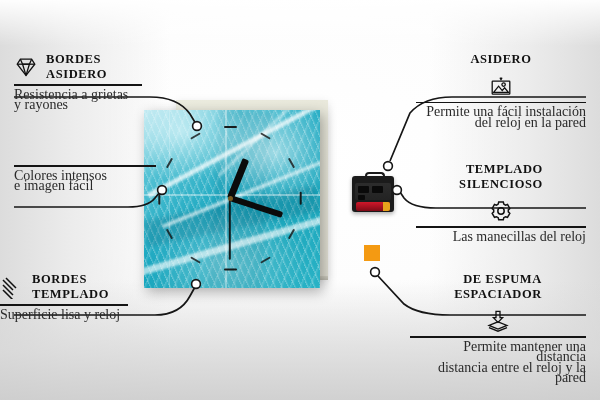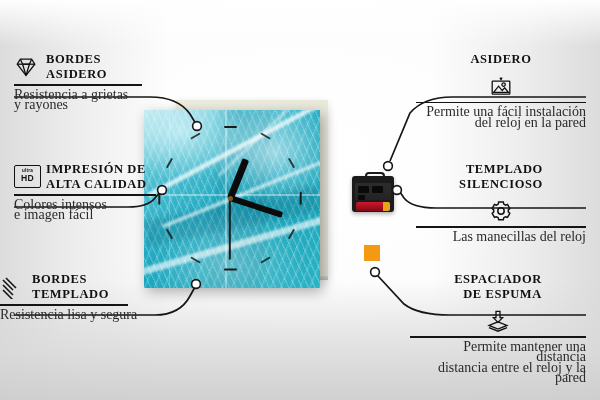--- a/index.html
+++ b/index.html
@@ -206,32 +206,20 @@
         <div class="ttl">BORDES</div>
         <div class="ttl">ASIDERO</div>
       </span>
     </div>
     <div class="rule" style="width:128px;"></div>
     <div class="desc">Resistencia a grietas</div>
     <div class="desc">y rayones</div>
   </div>
 
   <div class="feat left" style="left:14px;top:162px;width:160px;">
-    <div class="head">
-      <span class="ico">
-        <span class="hd-badge">
-          <span class="u">ultra</span>
-          <span class="h">HD</span>
-        </span>
-      </span>
-      <span>
-        <div class="ttl">IMPRESIÓN DE</div>
-        <div class="ttl">ALTA CALIDAD</div>
-      </span>
-    </div>
     <div class="rule" style="width:142px;"></div>
     <div class="desc">Colores intensos</div>
     <div class="desc">e imagen fácil</div>
   </div>
 
   <div class="feat left" style="left:0;top:272px;width:150px;">
     <div class="head">
       <span class="ico">
         <svg viewBox="0 0 24 24">
             <g fill="none" stroke="currentColor" stroke-width="1.5">
@@ -241,21 +229,21 @@
           <path d="M6 3 L16 13"></path>
         </g>
           </svg>
       </span>
       <span>
         <div class="ttl">BORDES</div>
         <div class="ttl">TEMPLADO</div>
       </span>
     </div>
     <div class="rule" style="width:128px;"></div>
-    <div class="desc">Resistencia lisa y segura</div>
+    <div class="desc">Superficie lisa y reloj</div>
   </div>
 
   <div class="feat right" style="right:14px;top:52px;width:170px;">
     <div class="head">
       <span>
         <div class="ttl">ASIDERO</div>
       </span>
       <span class="ico">
         <svg viewBox="0 0 24 24">
             <g fill="none" stroke="currentColor" stroke-width="1.3">
@@ -287,22 +275,22 @@
           </svg>
       </span>
     </div>
     <div class="rule" style="width:170px;margin-left:auto;"></div>
     <div class="desc">Las manecillas del reloj</div>
   </div>
 
   <div class="feat right" style="right:14px;top:272px;width:176px;">
     <div class="head">
       <span>
+        <div class="ttl">DE ESPUMA</div>
         <div class="ttl">ESPACIADOR</div>
-        <div class="ttl">DE ESPUMA</div>
       </span>
       <span class="ico">
         <svg viewBox="0 0 24 24">
             <g fill="none" stroke="currentColor" stroke-width="1.3">
           <path d="M10 2.4 h4 v6.2 h2.6 L12 13.4 L7.4 8.6 H10 Z"></path>
           <path d="M12 12.8 L21 16.4 L12 20.0 L3 16.4 Z"></path>
           <path d="M3 18.6 L12 22.2 L21 18.6"></path>
         </g>
           </svg>
       </span>

